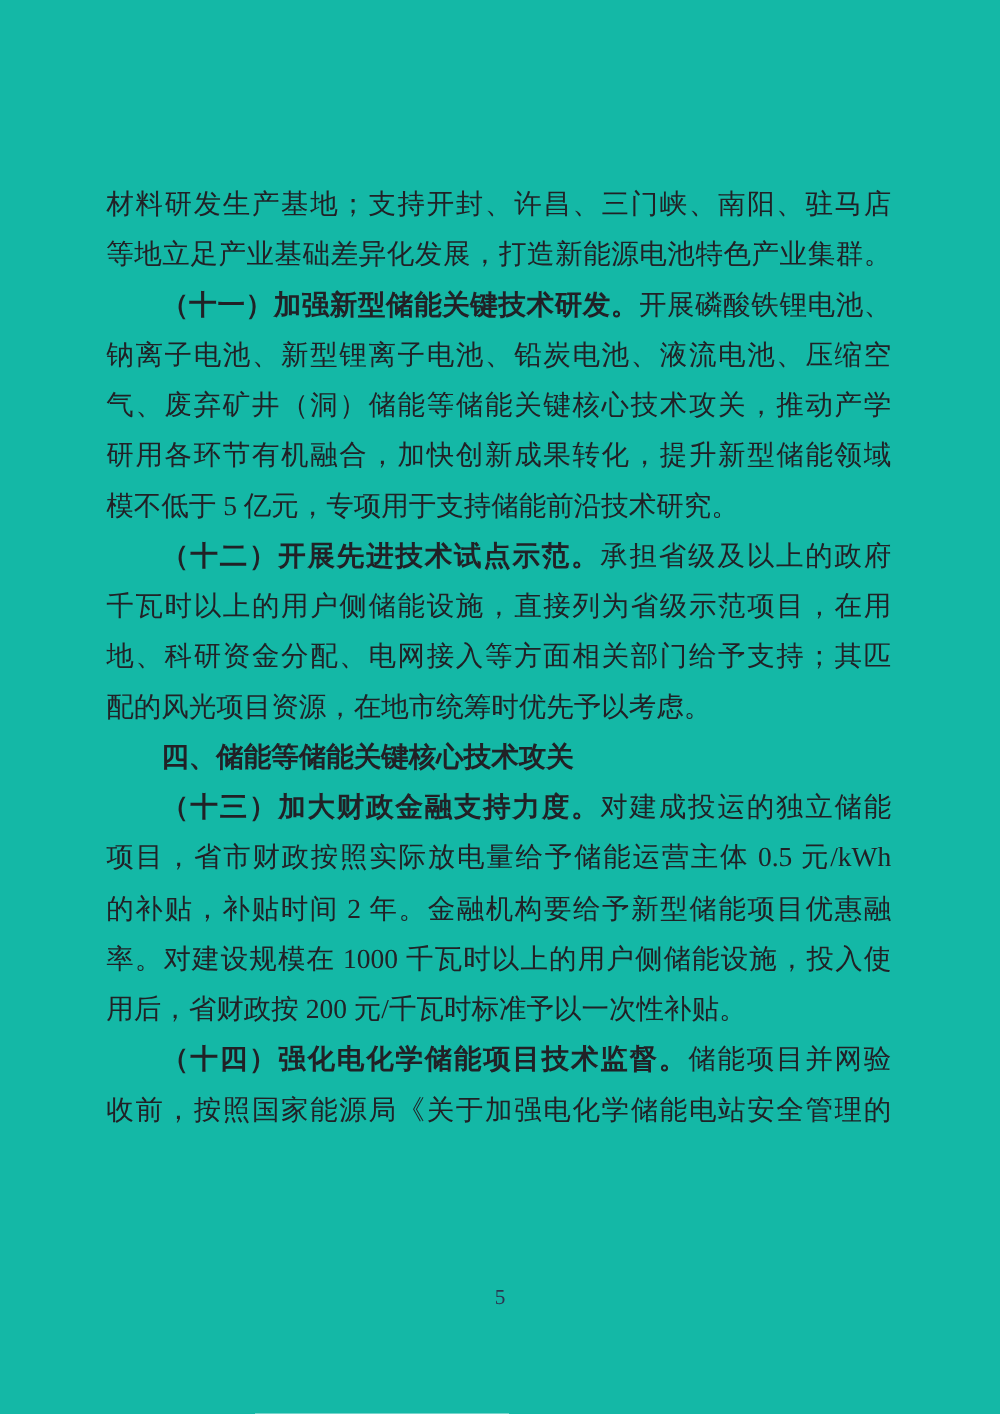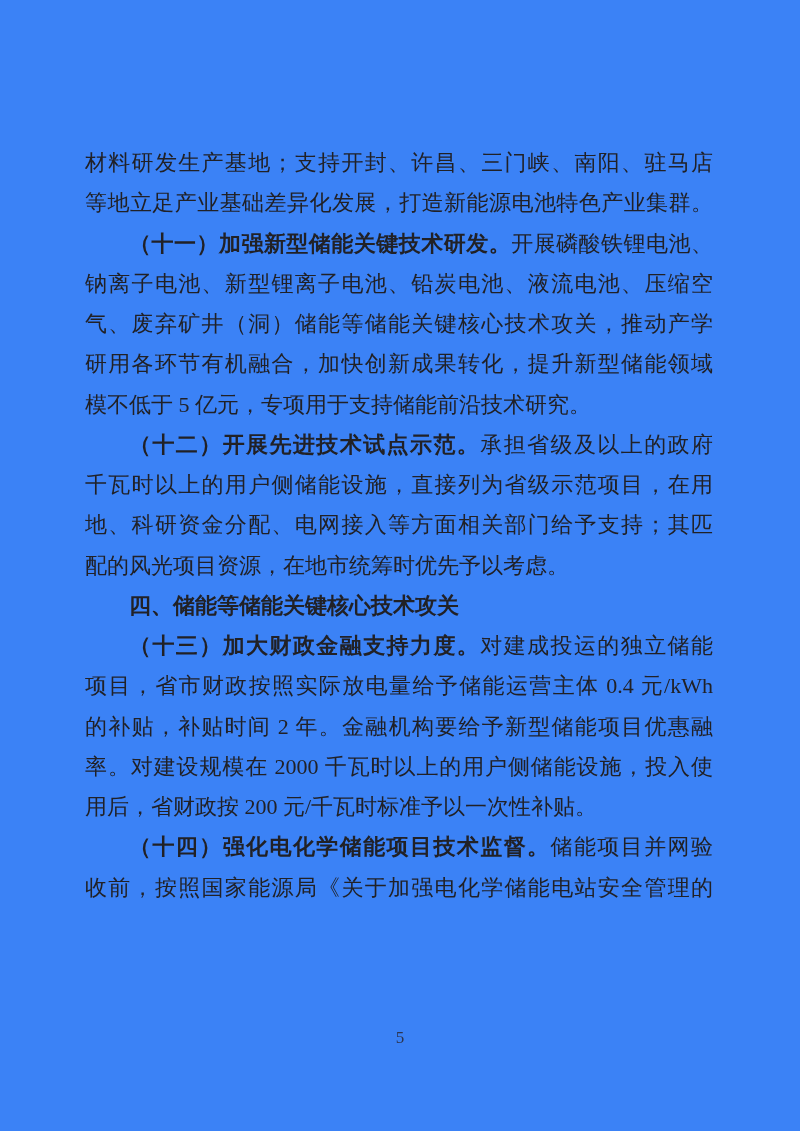--- a/index.html
+++ b/index.html
@@ -4,21 +4,21 @@
 <style>
   html, body {
     margin: 0;
     padding: 0;
     background: #ffffff;
   }
   .page {
     position: relative;
     width: 800px;
     height: 1131px;
-    background: #3b82f6;
+    background: #14b8a6;
     overflow: hidden;
     font-family: "Liberation Serif", serif;
   }
   .text-block {
     position: absolute;
     left: 85px;
     top: 143px;
     width: 628px;
   }
   .line {
@@ -67,21 +67,21 @@
       <div class="line just"><span class="seg">钠离子电池、新型锂离子电池、铅炭电池、液流电池、压缩空</span></div>
       <div class="line just"><span class="seg">气、废弃矿井（洞）储能等储能关键核心技术攻关，推动产学</span></div>
       <div class="line just"><span class="seg">研用各环节有机融合，加快创新成果转化，提升新型储能领域</span></div>
       <div class="line"><span class="seg">模不低于 5 亿元，专项用于支持储能前沿技术研究。</span></div>
       <div class="line indent just"><span class="seg seg-b">（十二）开展先进技术试点示范。</span><span class="seg">承担省级及以上的政府</span></div>
       <div class="line just"><span class="seg">千瓦时以上的用户侧储能设施，直接列为省级示范项目，在用</span></div>
       <div class="line just"><span class="seg">地、科研资金分配、电网接入等方面相关部门给予支持；其匹</span></div>
       <div class="line"><span class="seg">配的风光项目资源，在地市统筹时优先予以考虑。</span></div>
       <div class="line indent"><span class="seg seg-b">四、储能等储能关键核心技术攻关</span></div>
       <div class="line indent just"><span class="seg seg-b">（十三）加大财政金融支持力度。</span><span class="seg">对建成投运的独立储能</span></div>
-      <div class="line just"><span class="seg">项目，省市财政按照实际放电量给予储能运营主体 0.4 元/kWh</span></div>
+      <div class="line just"><span class="seg">项目，省市财政按照实际放电量给予储能运营主体 0.5 元/kWh</span></div>
       <div class="line just"><span class="seg">的补贴，补贴时间 2 年。金融机构要给予新型储能项目优惠融</span></div>
-      <div class="line just"><span class="seg">率。对建设规模在 2000 千瓦时以上的用户侧储能设施，投入使</span></div>
+      <div class="line just"><span class="seg">率。对建设规模在 1000 千瓦时以上的用户侧储能设施，投入使</span></div>
       <div class="line"><span class="seg">用后，省财政按 200 元/千瓦时标准予以一次性补贴。</span></div>
       <div class="line indent just"><span class="seg seg-b">（十四）强化电化学储能项目技术监督。</span><span class="seg">储能项目并网验</span></div>
       <div class="line just"><span class="seg">收前，按照国家能源局《关于加强电化学储能电站安全管理的</span></div>
     </div>
   <div class="page-number">5</div>
 </div>
 
 </body></html>

